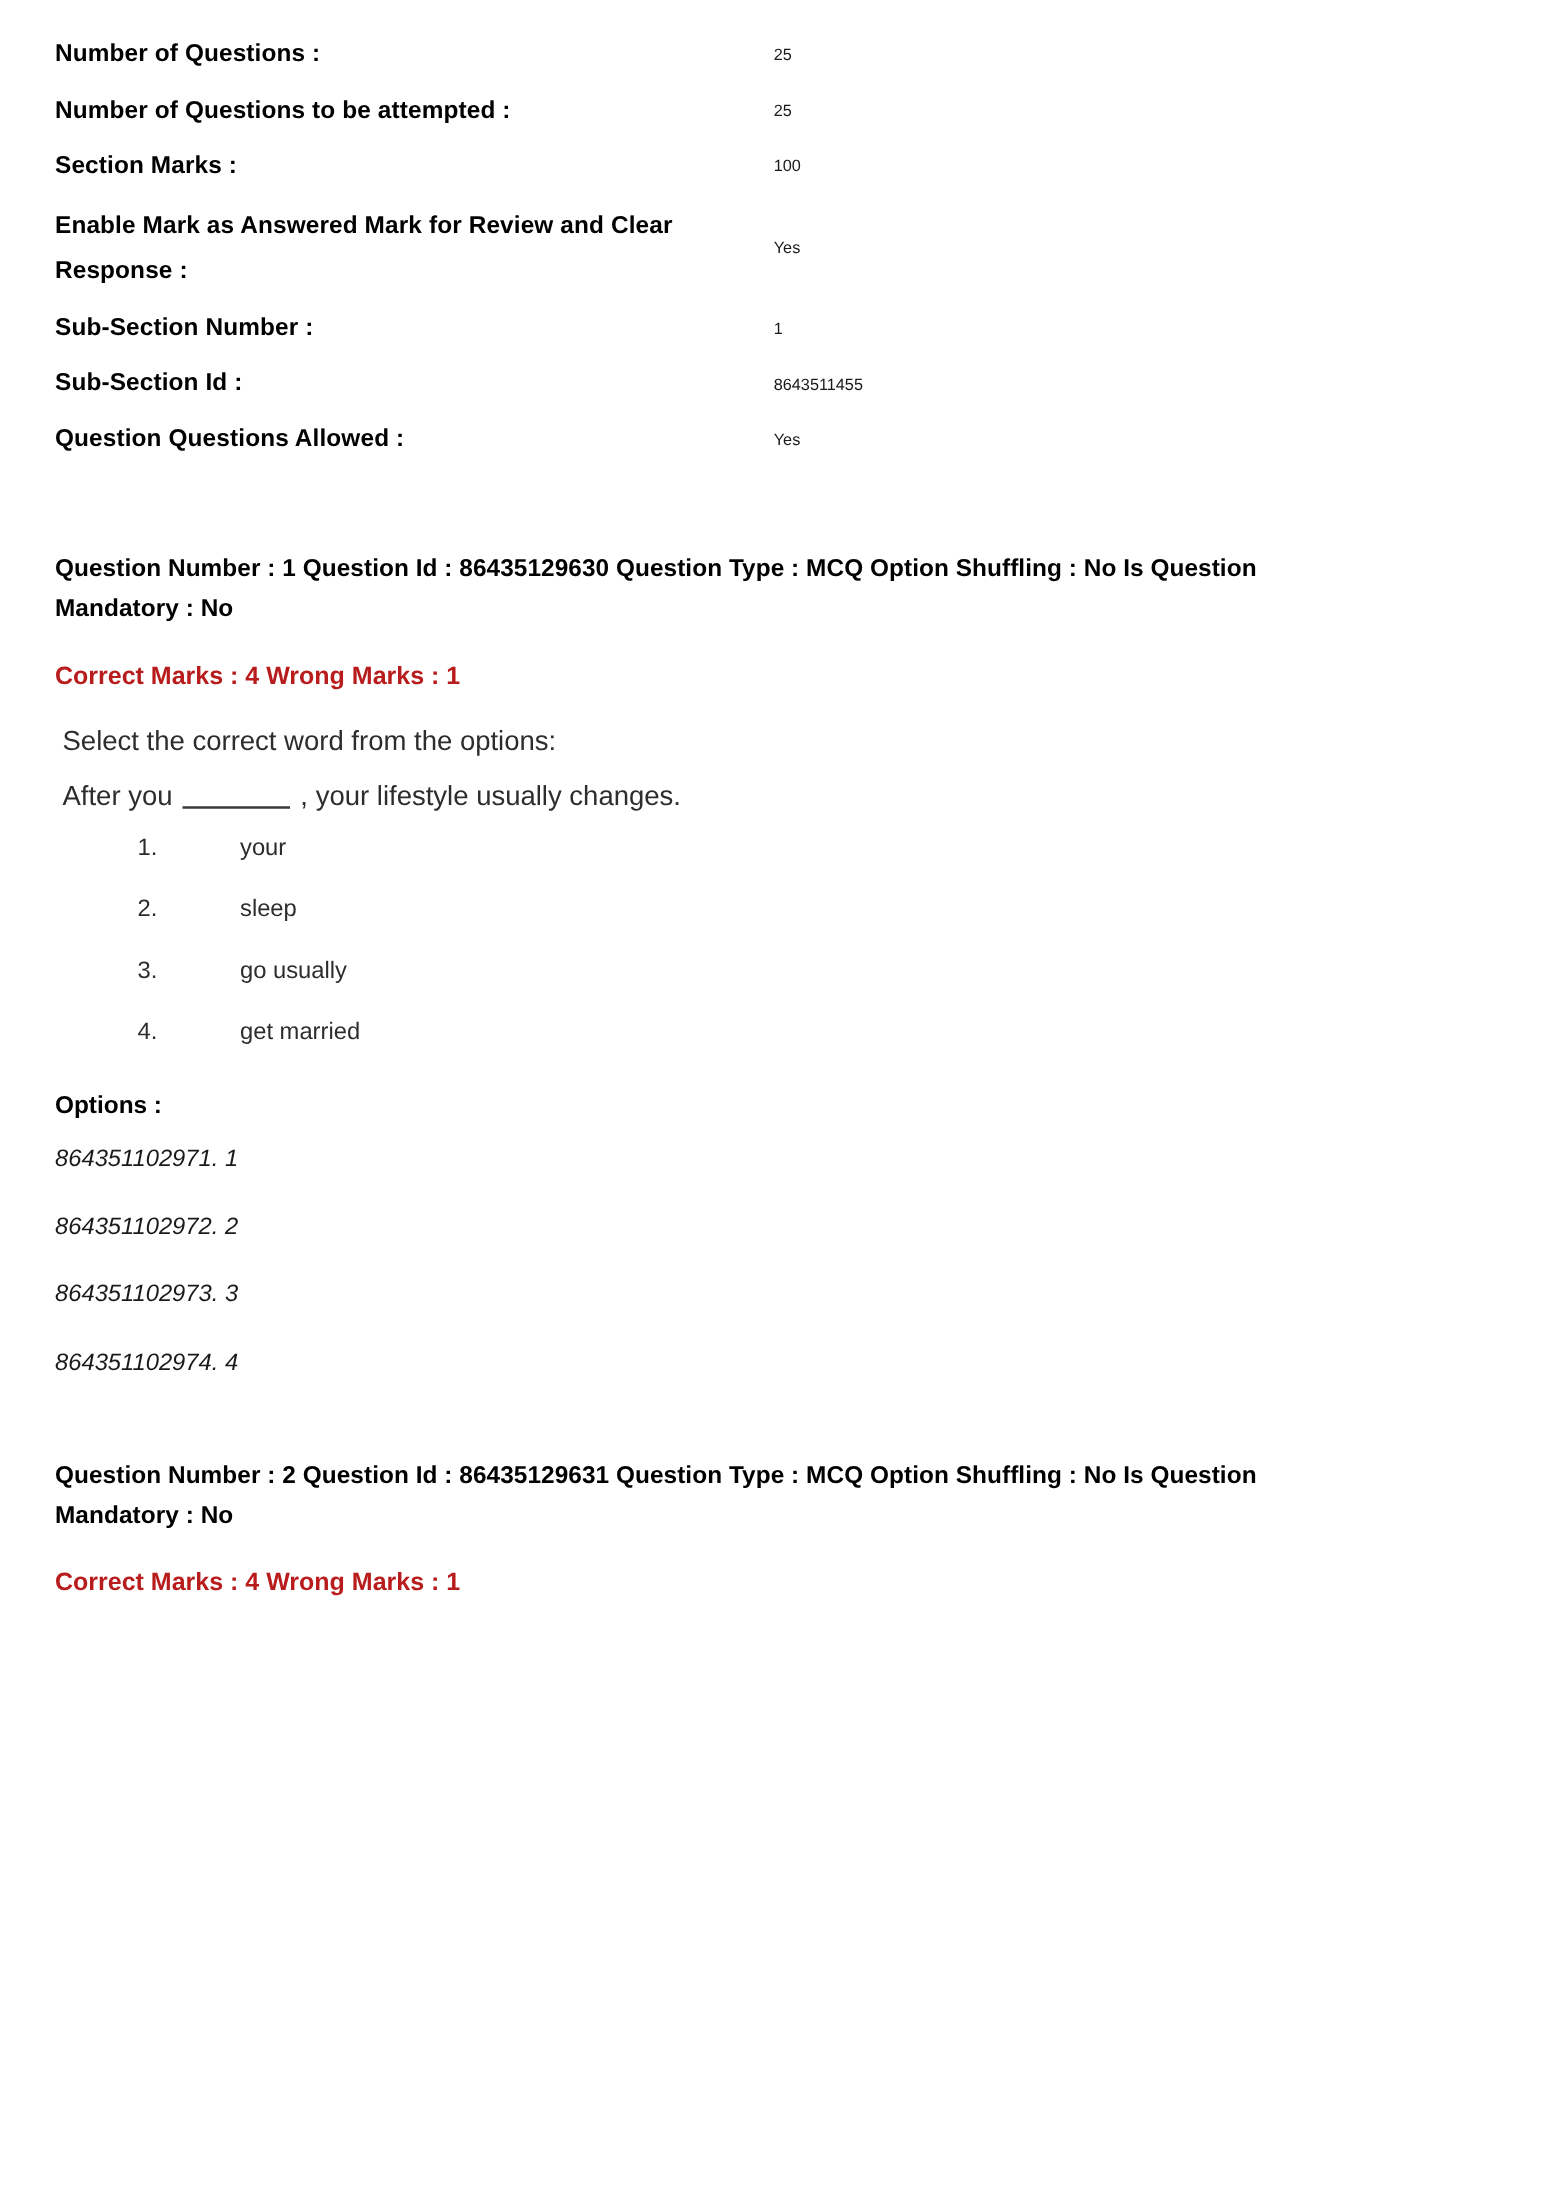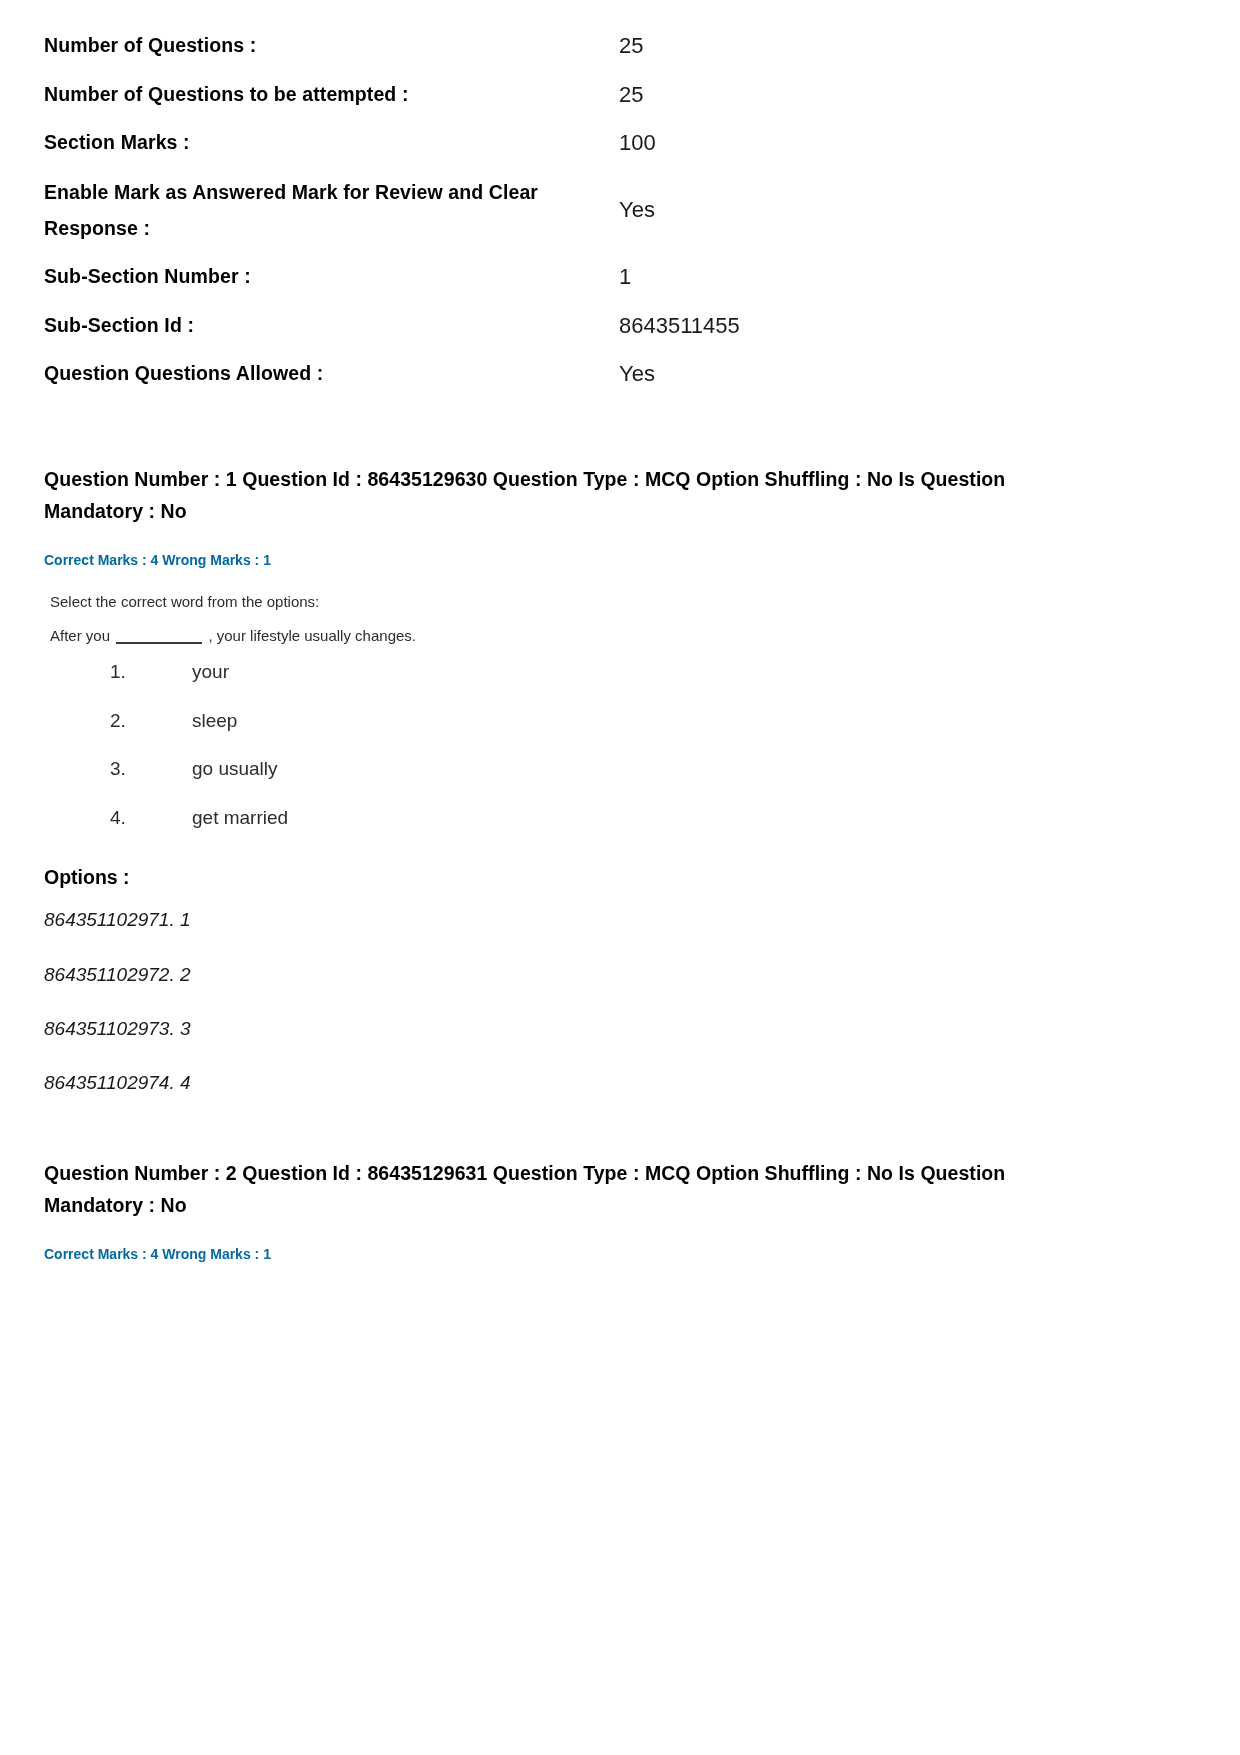--- a/index.html
+++ b/index.html
@@ -38,21 +38,21 @@
   .meta-label {
     width: 575px;
     font-size: 19.5px;
     font-weight: bold;
     line-height: 1.62;
     letter-spacing: 0.1px;
     padding: 0 0 13px 0;
     color: #000000;
   }
   .meta-value {
-    font-size: 22px;
+    font-size: 13px;
     font-weight: normal;
     line-height: 1.62;
     padding: 0 0 13px 0;
     color: #1a1a1a;
   }
   .meta-table tr.wrap-row .meta-label {
     line-height: 1.85;
   }
 
   
@@ -62,36 +62,36 @@
   .q-header {
     font-size: 19.5px;
     font-weight: bold;
     line-height: 1.65;
     letter-spacing: 0.05px;
     margin: 0 0 4px 0;
     max-width: 1045px;
     color: #000000;
   }
   .q-marks {
-    font-size: 14px;
+    font-size: 20px;
     font-weight: bold;
     line-height: 1.65;
     margin: 22px 0 0 0;
-    color: #0369a1;
+    color: #b91c1c;
   }
 
   
   .q-body {
     margin: 18px 0 0 0;
     padding: 0;
     font-family: "Liberation Sans", sans-serif;
     color: #2b2b2b;
   }
   .q-stem {
-    font-size: 15px;
+    font-size: 22px;
     line-height: 1.55;
     margin: 0 0 10px 6px;
     color: #2d2d2d;
   }
   .q-stem .blank {
     display: inline-block;
     width: 86px;
     border-bottom: 2px solid #3a3a3a;
     vertical-align: -3px;
     margin: 0 2px;

